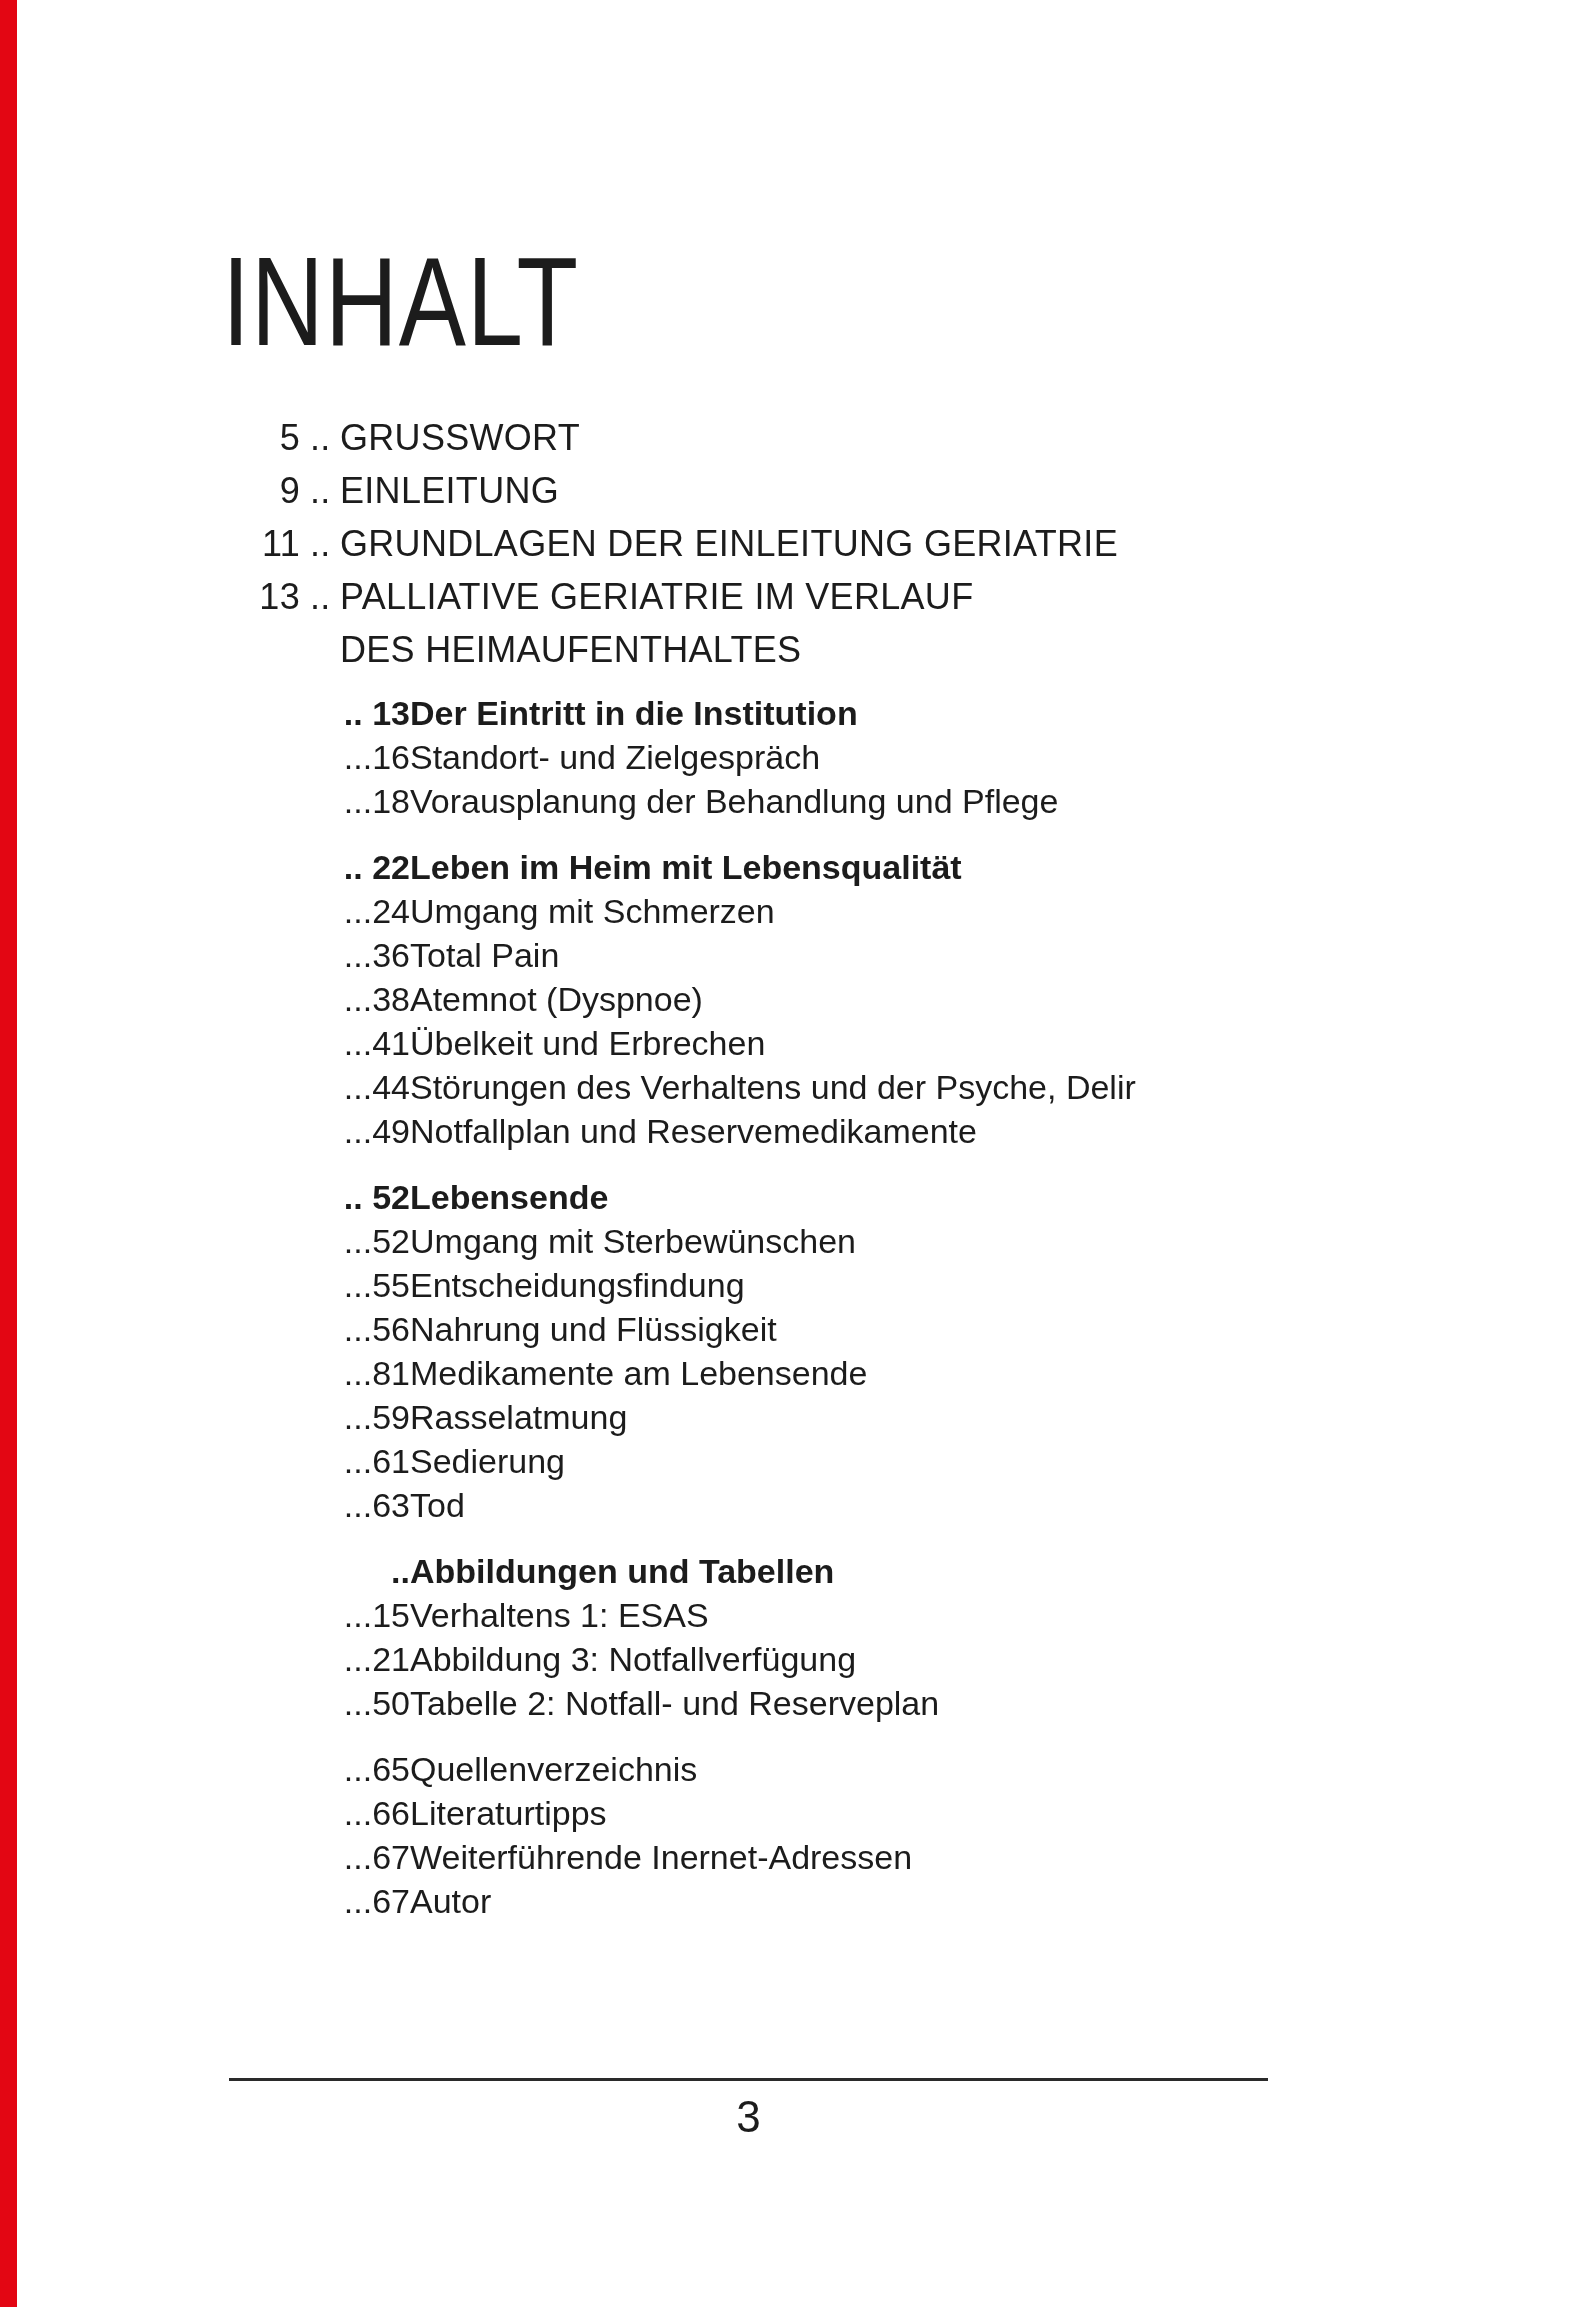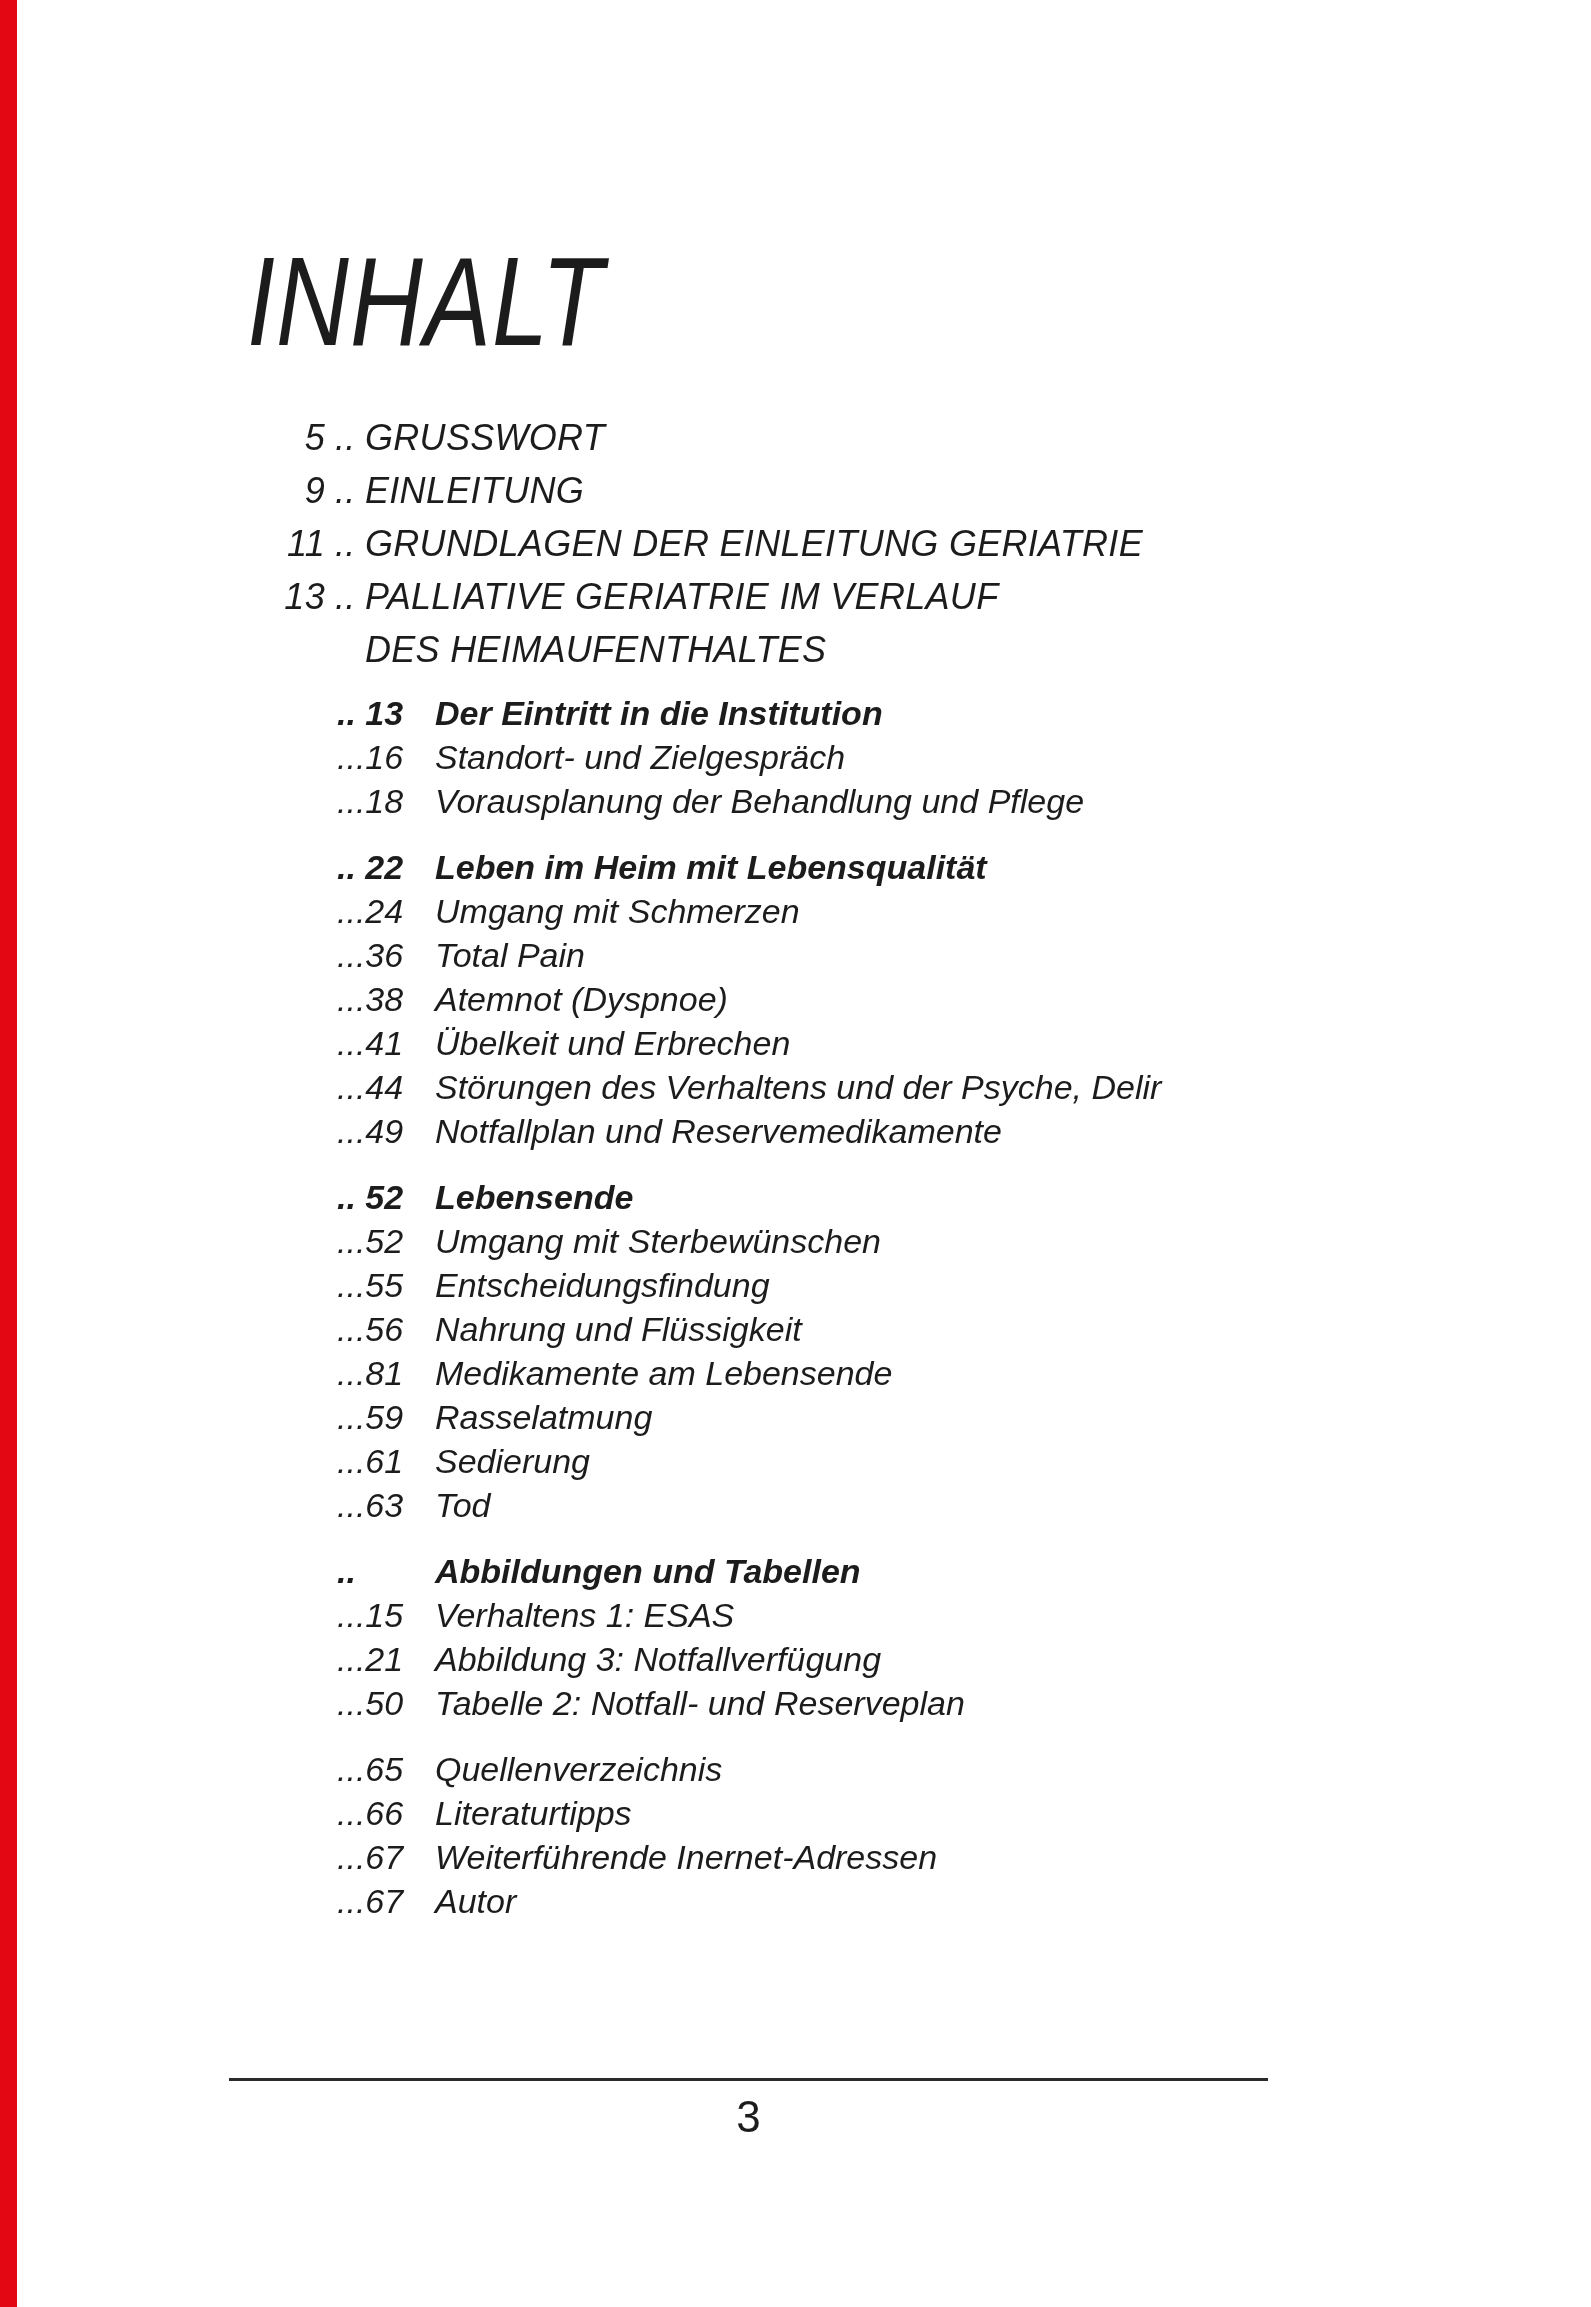--- a/index.html
+++ b/index.html
@@ -18,24 +18,23 @@
   .red-stripe {
     position: absolute;
     left: 0;
     top: 0;
     width: 17px;
     height: 2307px;
     background: #e30613;
   }
   .content {
     position: absolute;
-    left: 247px;
+    left: 222px;
     top: 239px;
     width: 1274px;
-    font-style: italic;
   }
   .title {
     font-size: 126px;
     font-weight: 400;
     line-height: 1;
     letter-spacing: 1.3px;
     margin: 0;
     transform: scaleX(0.80);
     transform-origin: left top;
     color: #1c1c1c;
@@ -63,21 +62,21 @@
     line-height: 44px;
   }
   .sgroup { margin-bottom: 22px; }
   .sgroup:last-child { margin-bottom: 8px; }
   .srow {
     display: grid;
     grid-template-columns: 98px 1fr;
     margin-left: 90px;
     align-items: start;
   }
-  .sprefix { white-space: pre; }
+  .sprefix { white-space: pre; text-align: right; }
   .srow.header { font-weight: 700; }
   
   .footer {
     position: absolute;
     left: 229px;
     top: 2078px;
     width: 1039px;
     border-top: 3.3px solid #2a2a2a;
     text-align: center;
   }

